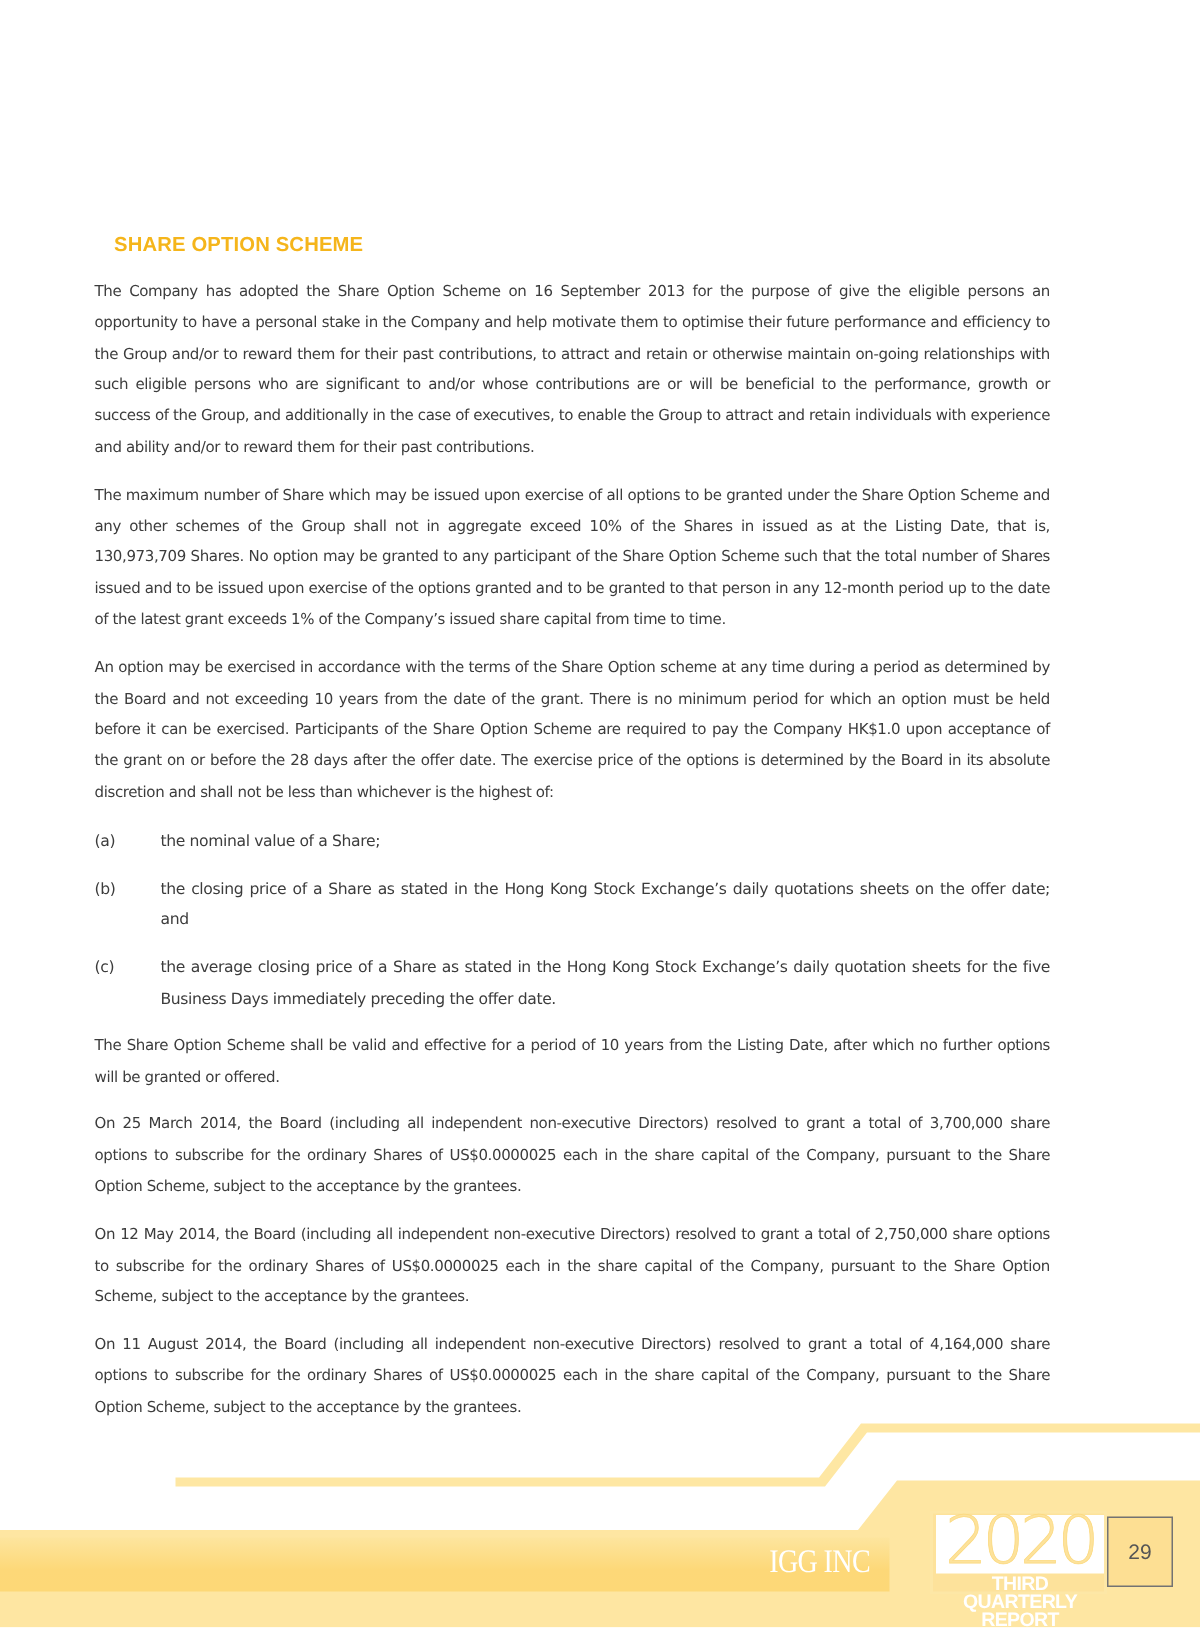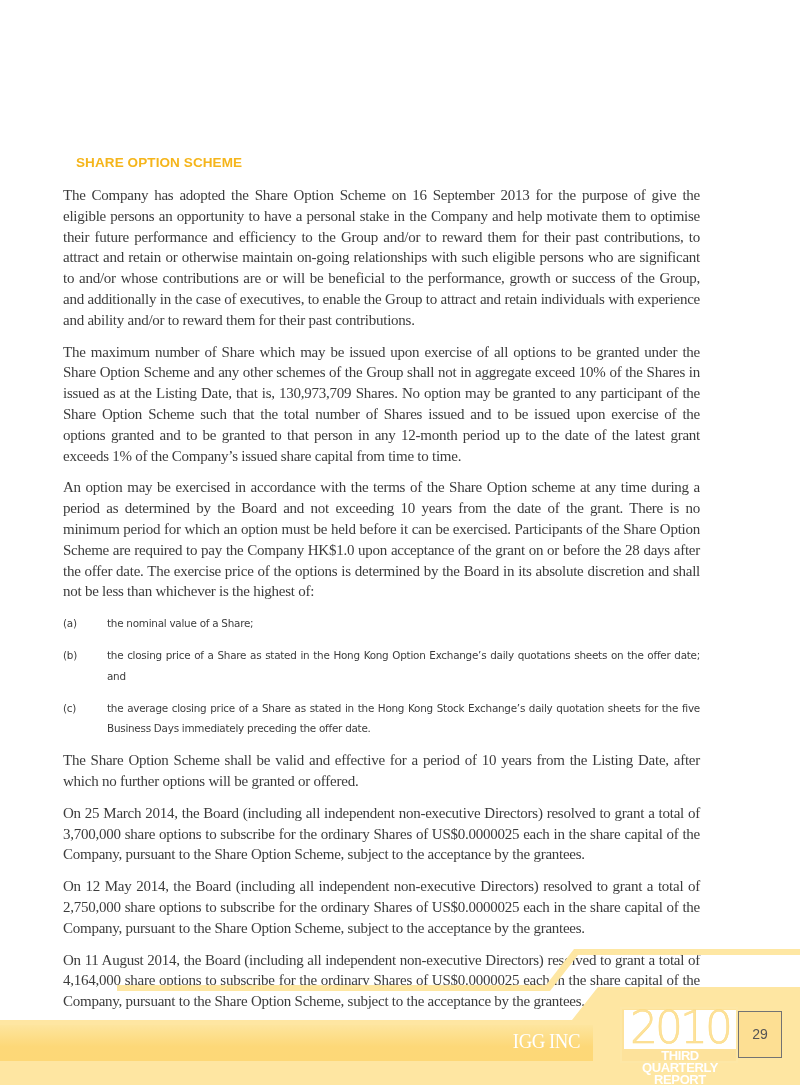--- a/index.html
+++ b/index.html
@@ -12,24 +12,23 @@
   .content {
     position:absolute; left:63px; top:141px; width:637px;
   }
   .heading {
     font-family:"Liberation Sans", sans-serif;
     font-weight:bold; font-size:13.5px; color:#f5b51b;
     letter-spacing:0.1px; margin:13px; line-height:18px;
   }
   p.para {
     margin:0 0 11px 0;
-    font-size:15px; line-height:20.8px;
+    font-size:10px; line-height:20.8px;
     text-align:justify; letter-spacing:-0.25px;
     word-spacing:0px;
-    font-family:Liberation Serif, serif;
   }
   .first { margin-top:0px; }
   .list { margin:0 0 0 0; padding:0; list-style:none; }
   .list li {
     display:flex; font-size:10.4px; line-height:20.8px;
     margin-bottom:11px; letter-spacing:-0.25px;
   }
   .list .marker { width:44px; flex:0 0 44px; }
   .list .txt { flex:1; text-align:justify; }
 
@@ -77,21 +76,21 @@
   <p class="para">The maximum number of Share which may be issued upon exercise of all options to be granted under the Share Option Scheme and any other schemes of the Group shall not in aggregate exceed 10% of the Shares in issued as at the Listing Date, that is, 130,973,709 Shares. No option may be granted to any participant of the Share Option Scheme such that the total number of Shares issued and to be issued upon exercise of the options granted and to be granted to that person in any 12-month period up to the date of the latest grant exceeds 1% of the Company’s issued share capital from time to time.</p>
   <p class="para">An option may be exercised in accordance with the terms of the Share Option scheme at any time during a period as determined by the Board and not exceeding 10 years from the date of the grant. There is no minimum period for which an option must be held before it can be exercised. Participants of the Share Option Scheme are required to pay the Company HK$1.0 upon acceptance of the grant on or before the 28 days after the offer date. The exercise price of the options is determined by the Board in its absolute discretion and shall not be less than whichever is the highest of:</p>
 
   <ul class="list">
     <li>
       <span class="marker">(a)</span>
       <span class="txt">the nominal value of a Share;</span>
     </li>
     <li>
       <span class="marker">(b)</span>
-      <span class="txt">the closing price of a Share as stated in the Hong Kong Option Exchange’s daily quotations sheets on the offer date; and</span>
+      <span class="txt">the closing price of a Share as stated in the Hong Kong Stock Exchange’s daily quotations sheets on the offer date; and</span>
     </li>
     <li>
       <span class="marker">(c)</span>
       <span class="txt">the average closing price of a Share as stated in the Hong Kong Stock Exchange’s daily quotation sheets for the five Business Days immediately preceding the offer date.</span>
     </li>
   </ul>
 
   <p class="para">The Share Option Scheme shall be valid and effective for a period of 10 years from the Listing Date, after which no further options will be granted or offered.</p>
   <p class="para">On 25 March 2014, the Board (including all independent non-executive Directors) resolved to grant a total of 3,700,000 share options to subscribe for the ordinary Shares of US$0.0000025 each in the share capital of the Company, pursuant to the Share Option Scheme, subject to the acceptance by the grantees.</p>
   <p class="para">On 12 May 2014, the Board (including all independent non-executive Directors) resolved to grant a total of 2,750,000 share options to subscribe for the ordinary Shares of US$0.0000025 each in the share capital of the Company, pursuant to the Share Option Scheme, subject to the acceptance by the grantees.</p>
@@ -112,18 +111,18 @@
         <stop offset="1" stop-color="#fdd877"></stop>
       </linearGradient>
     </defs>
     <rect x="0" y="1025" width="593" height="36" fill="url(#band)"></rect>
   </svg>
 
   <div class="igg-label">IGG INC</div>
 
   <div class="badge">
     <div class="white"></div>
-    <div class="year">2010</div>
+    <div class="year">2020</div>
     <div class="subtitle">THIRD QUARTERLY REPORT</div>
   </div>
 
   <div class="pagenum">29</div>
 </div>
 
 </body></html>

